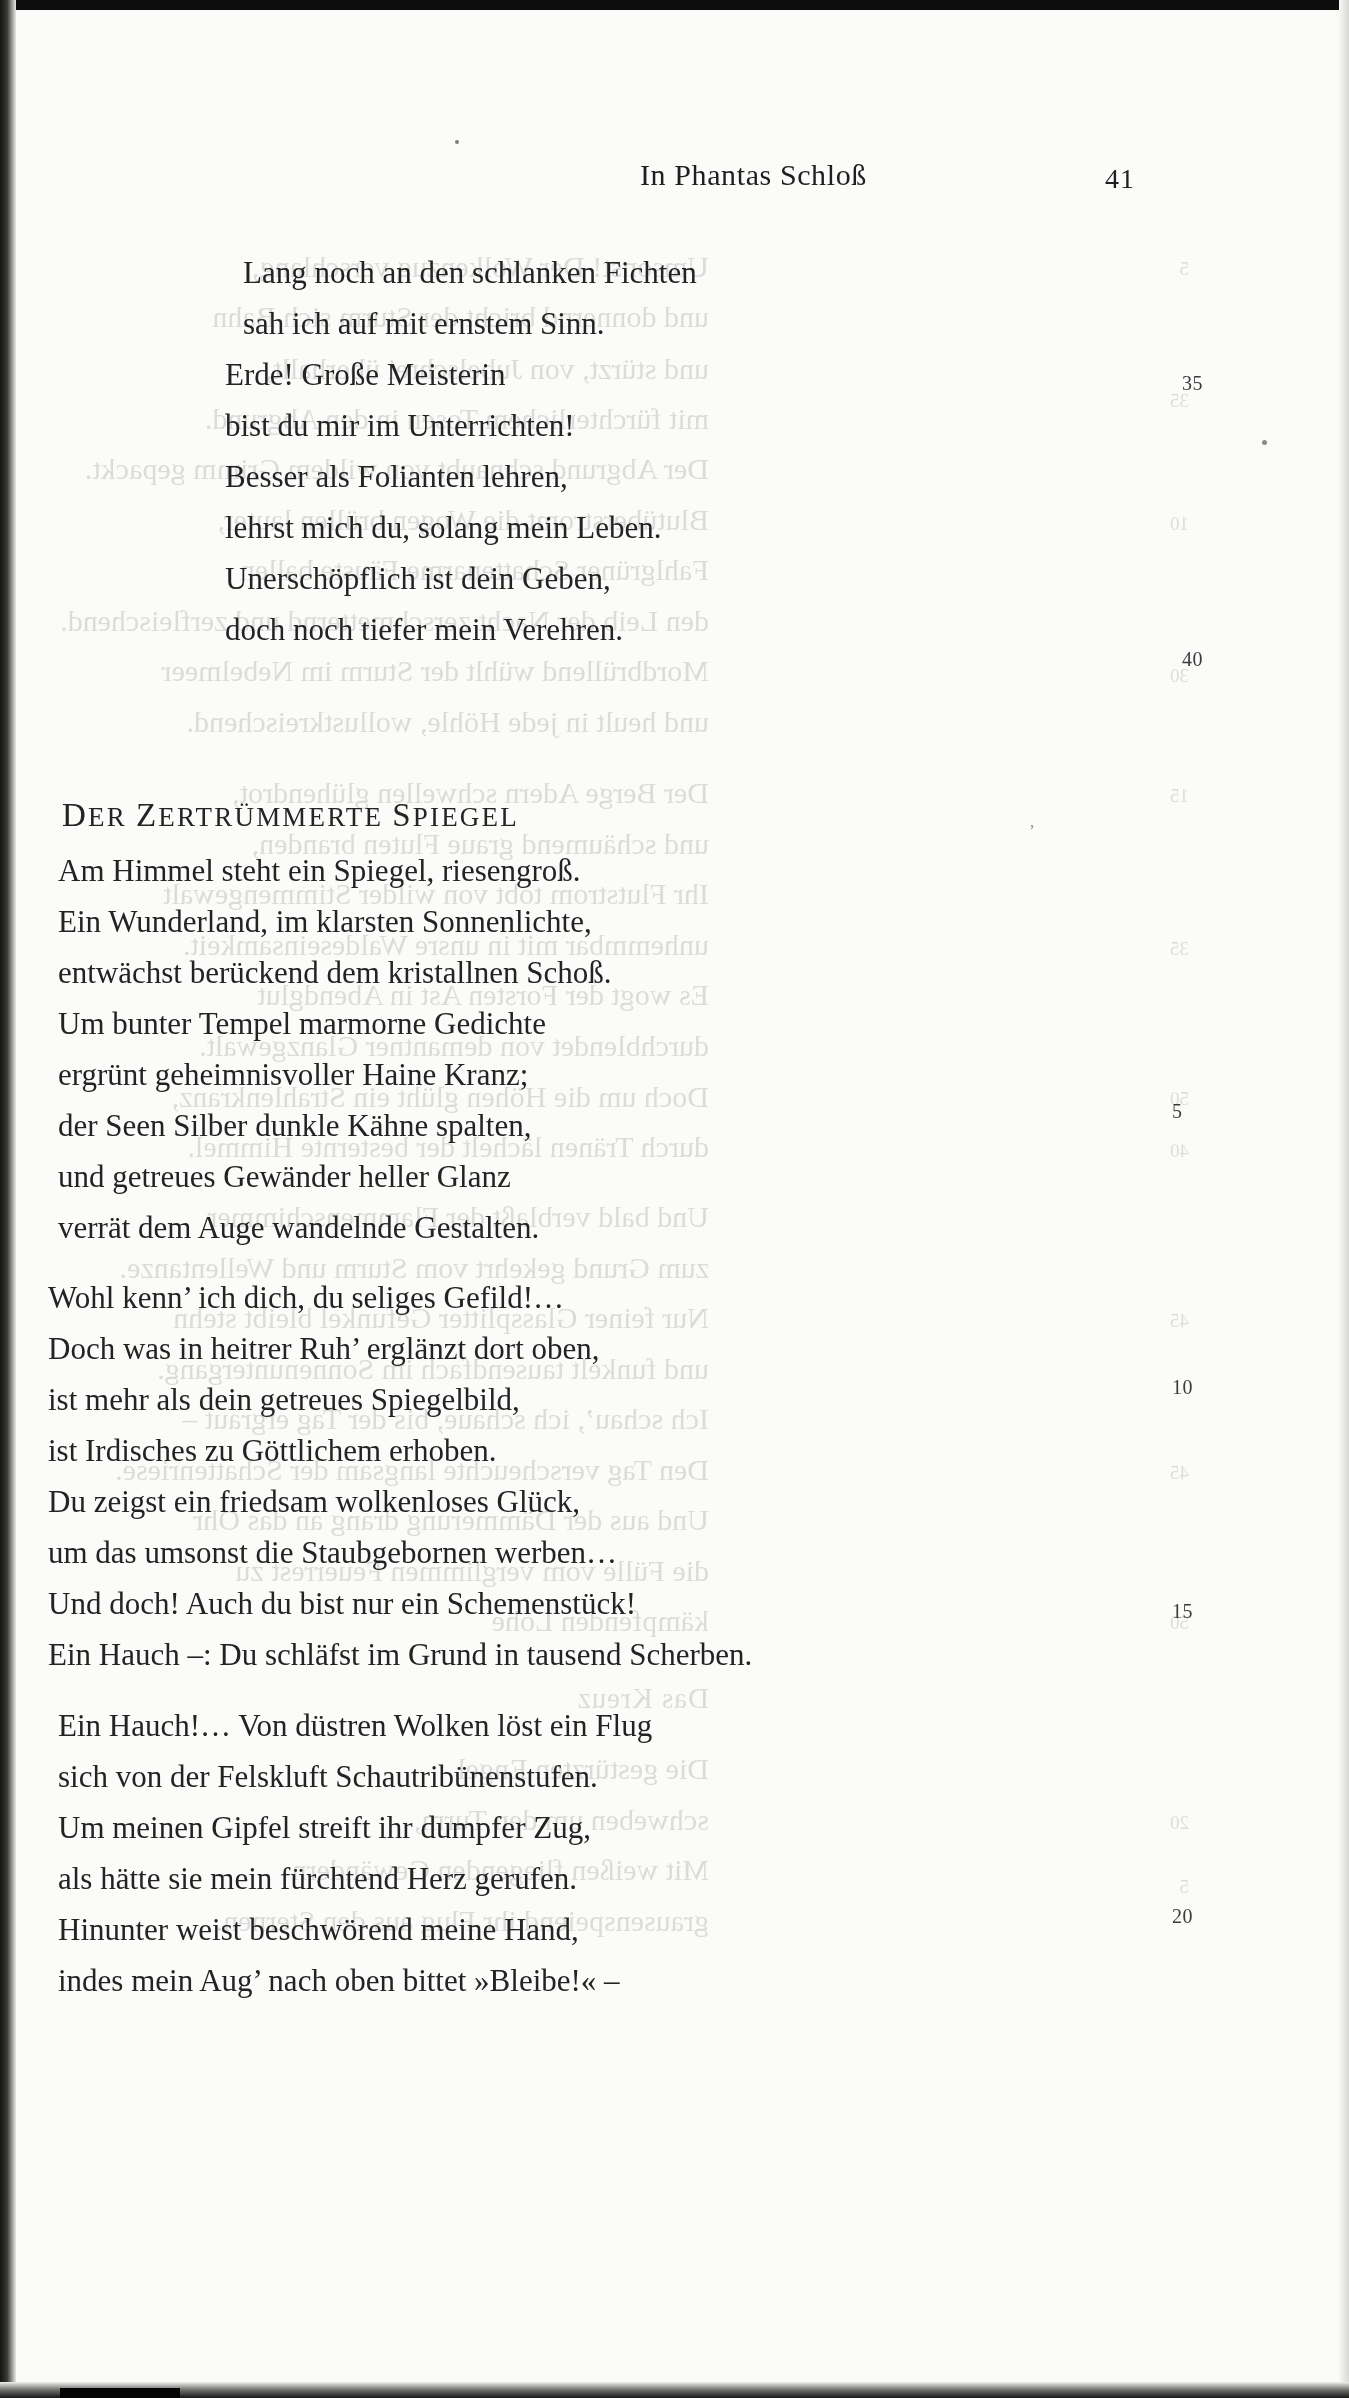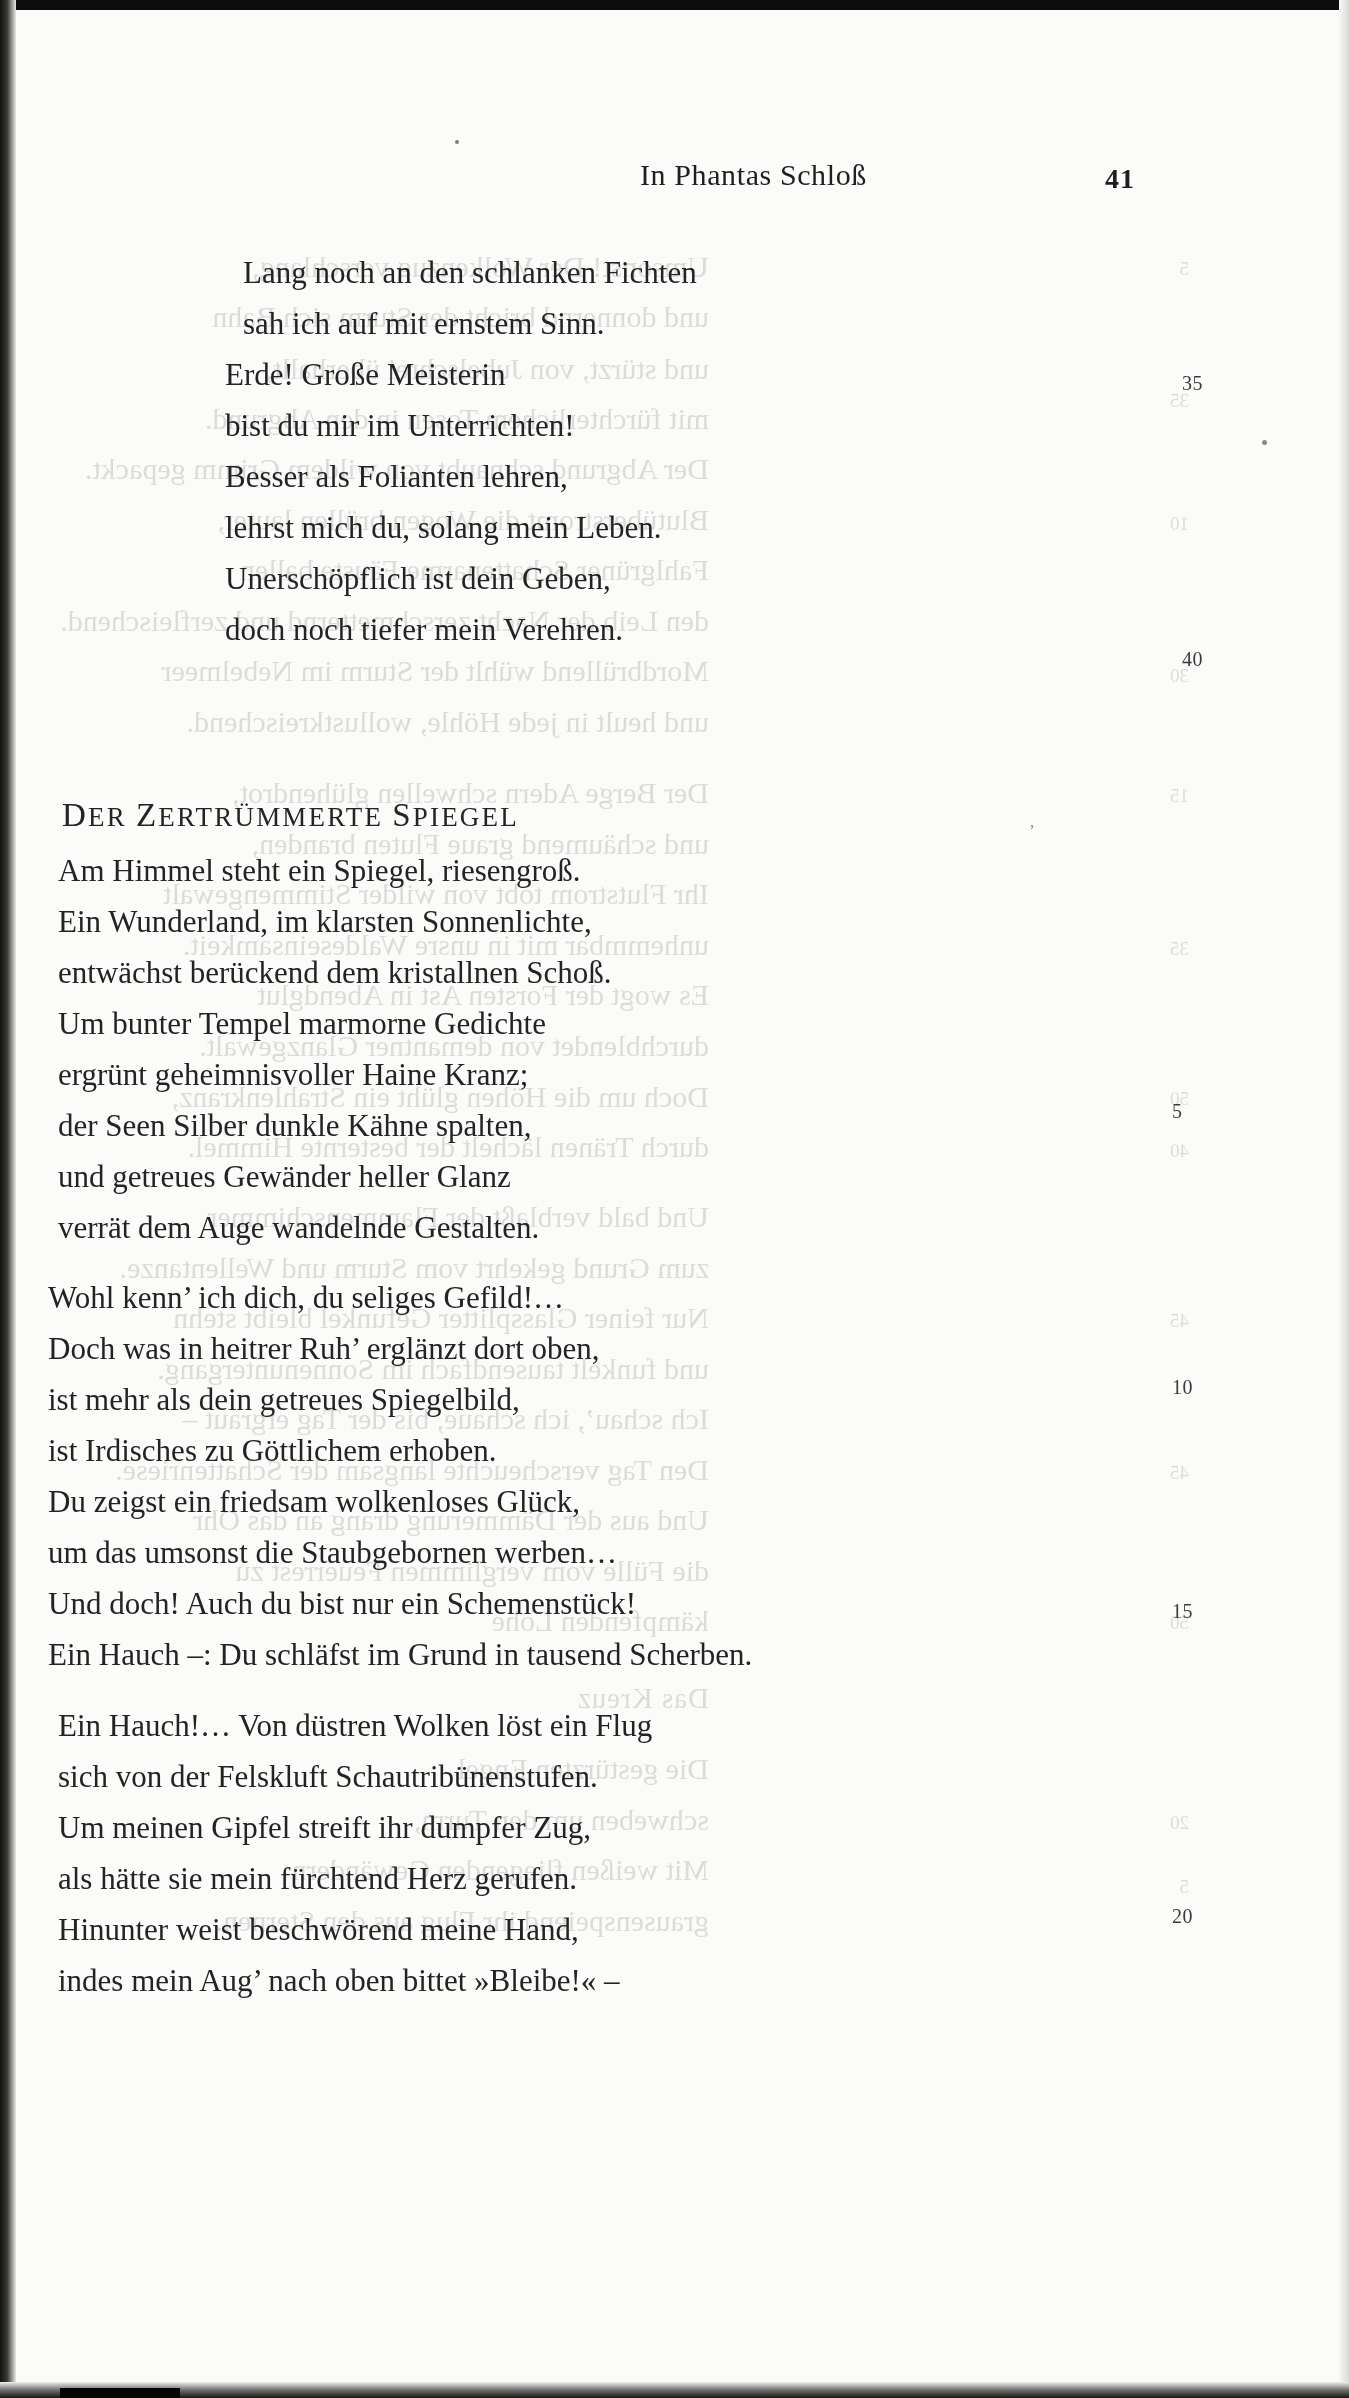--- a/index.html
+++ b/index.html
@@ -91,21 +91,20 @@
     letter-spacing: 0.6px;
     color: #1f1f1f;
   }
   .folio {
     position: absolute;
     left: 1105px;
     top: 163px;
     font-size: 28px;
     color: #1f1f1f;
     letter-spacing: 1px;
-    font-weight: bold;
   }
   .dot-top {
     position: absolute;
     left: 455px; top: 140px;
     width: 4px; height: 4px;
     background: #7d7d7b;
     border-radius: 50%;
   }
   .dot-right {
     position: absolute;

